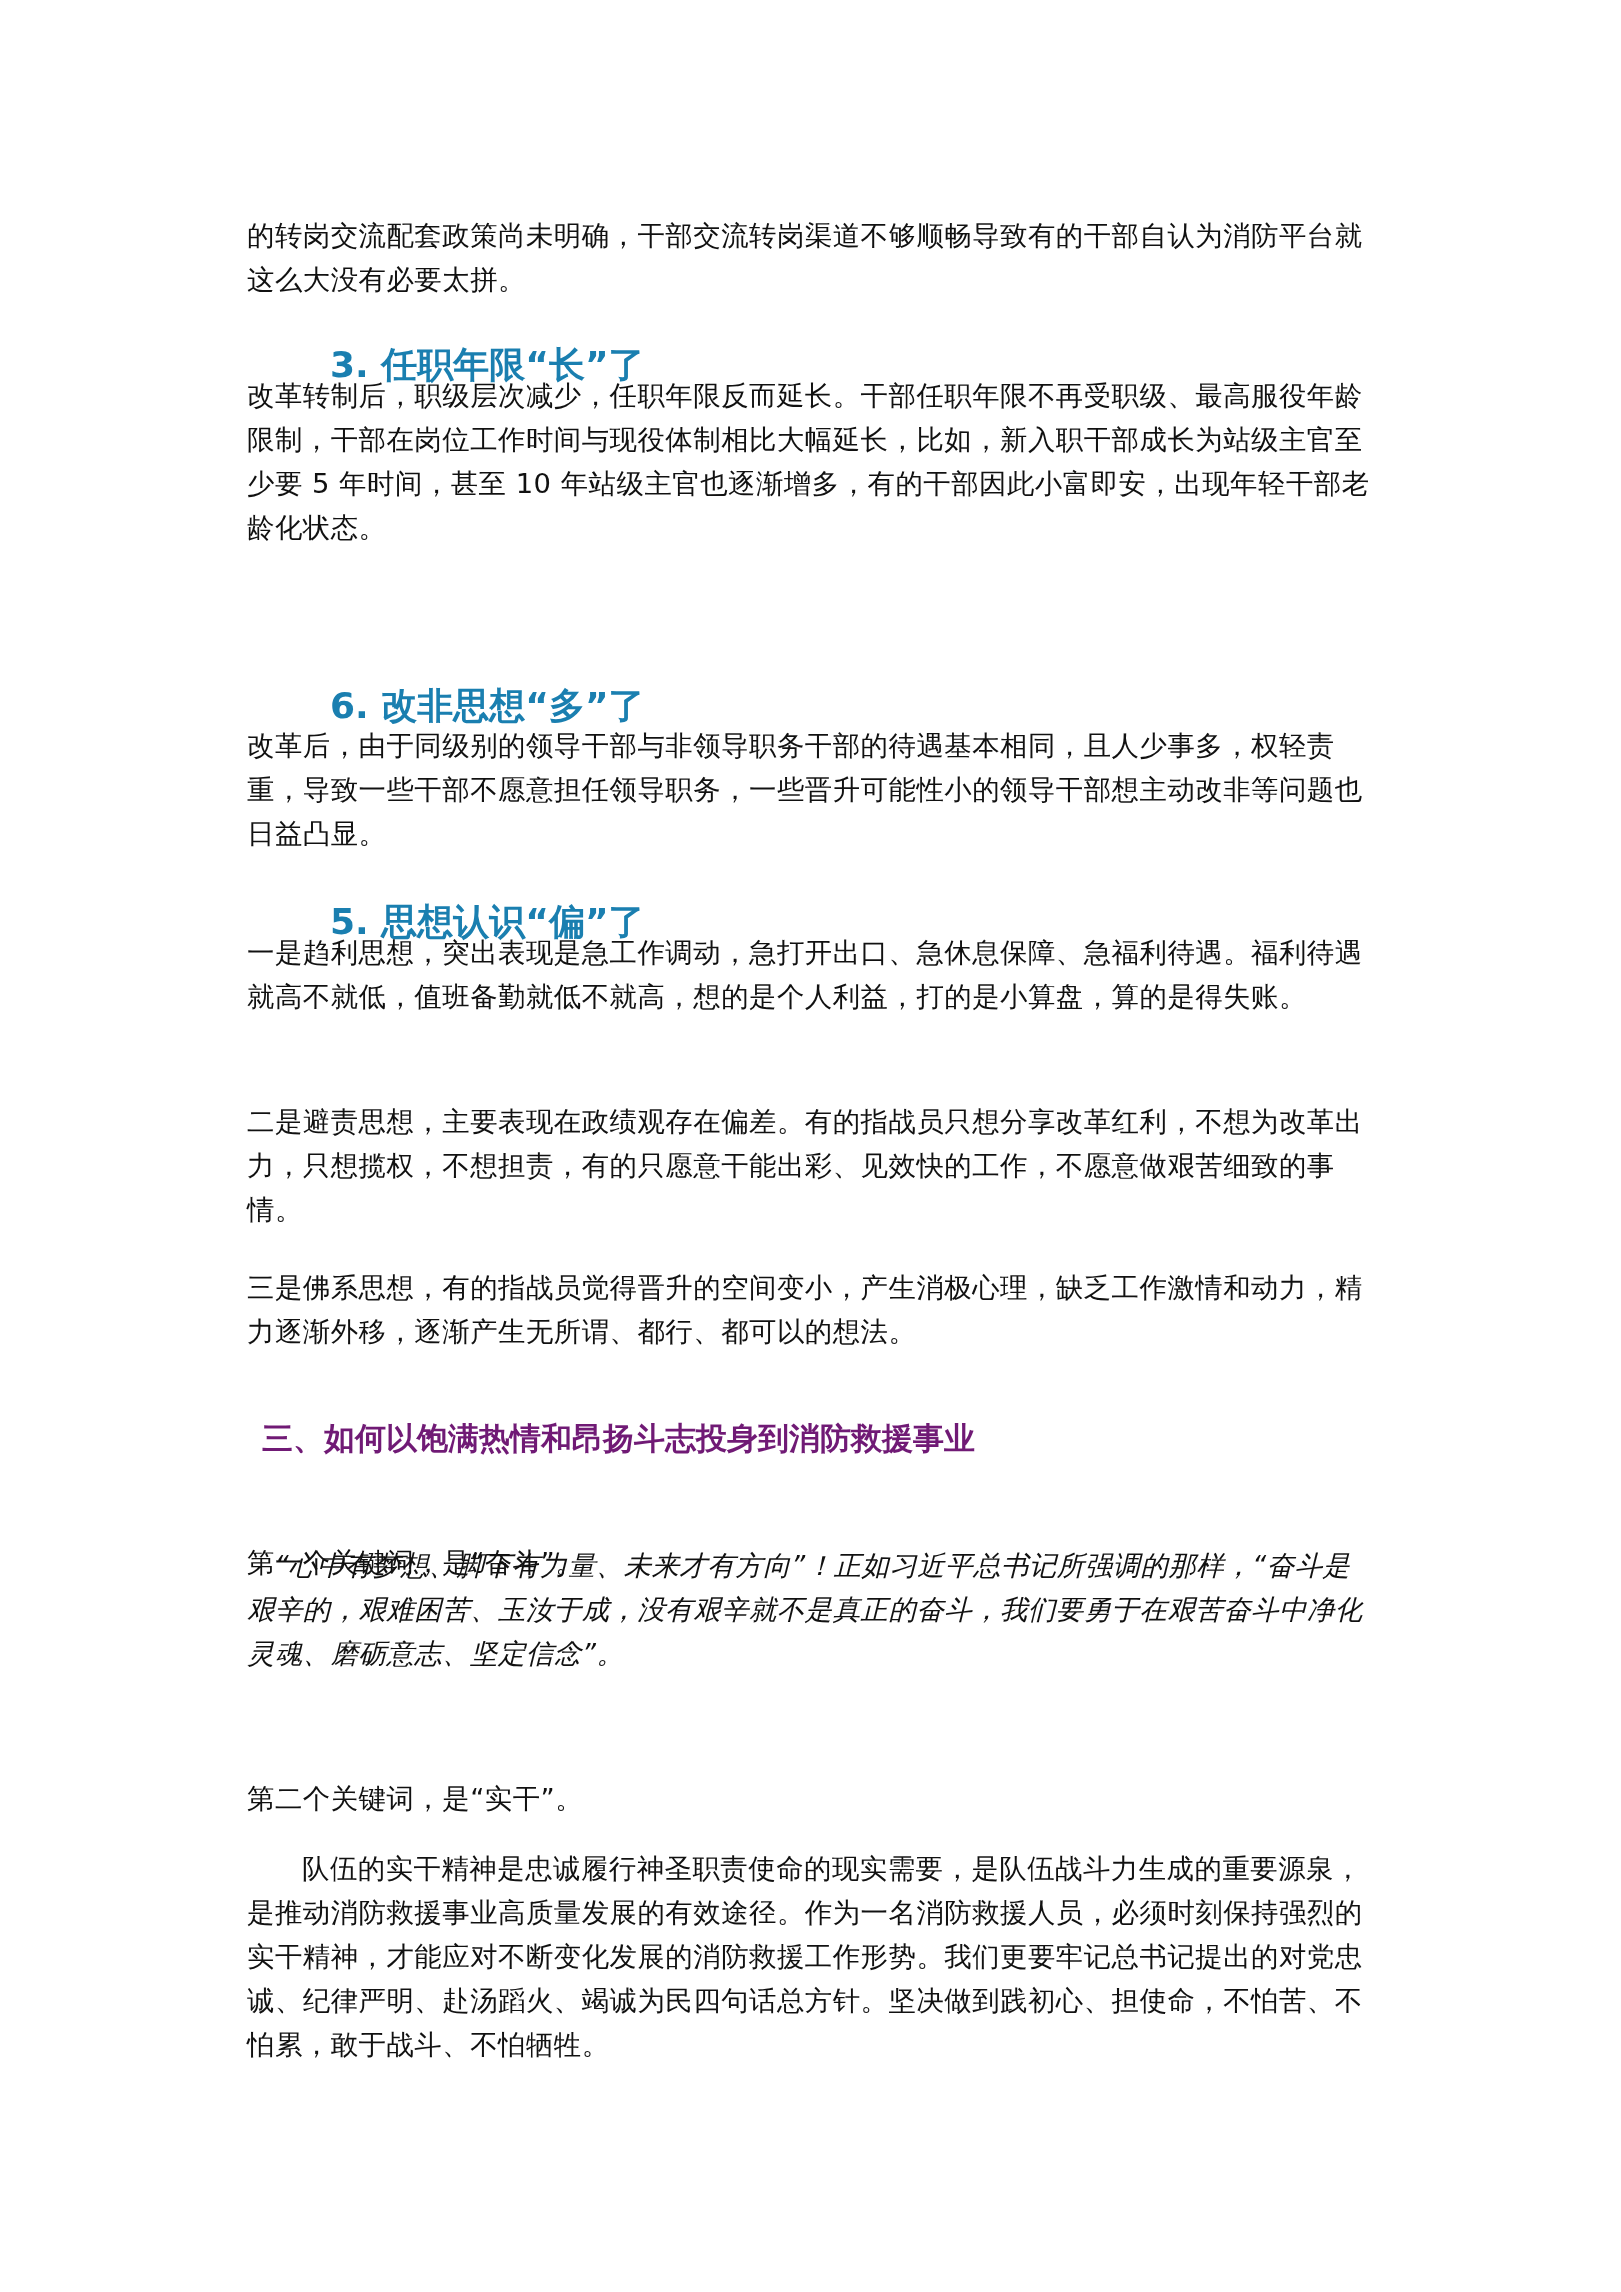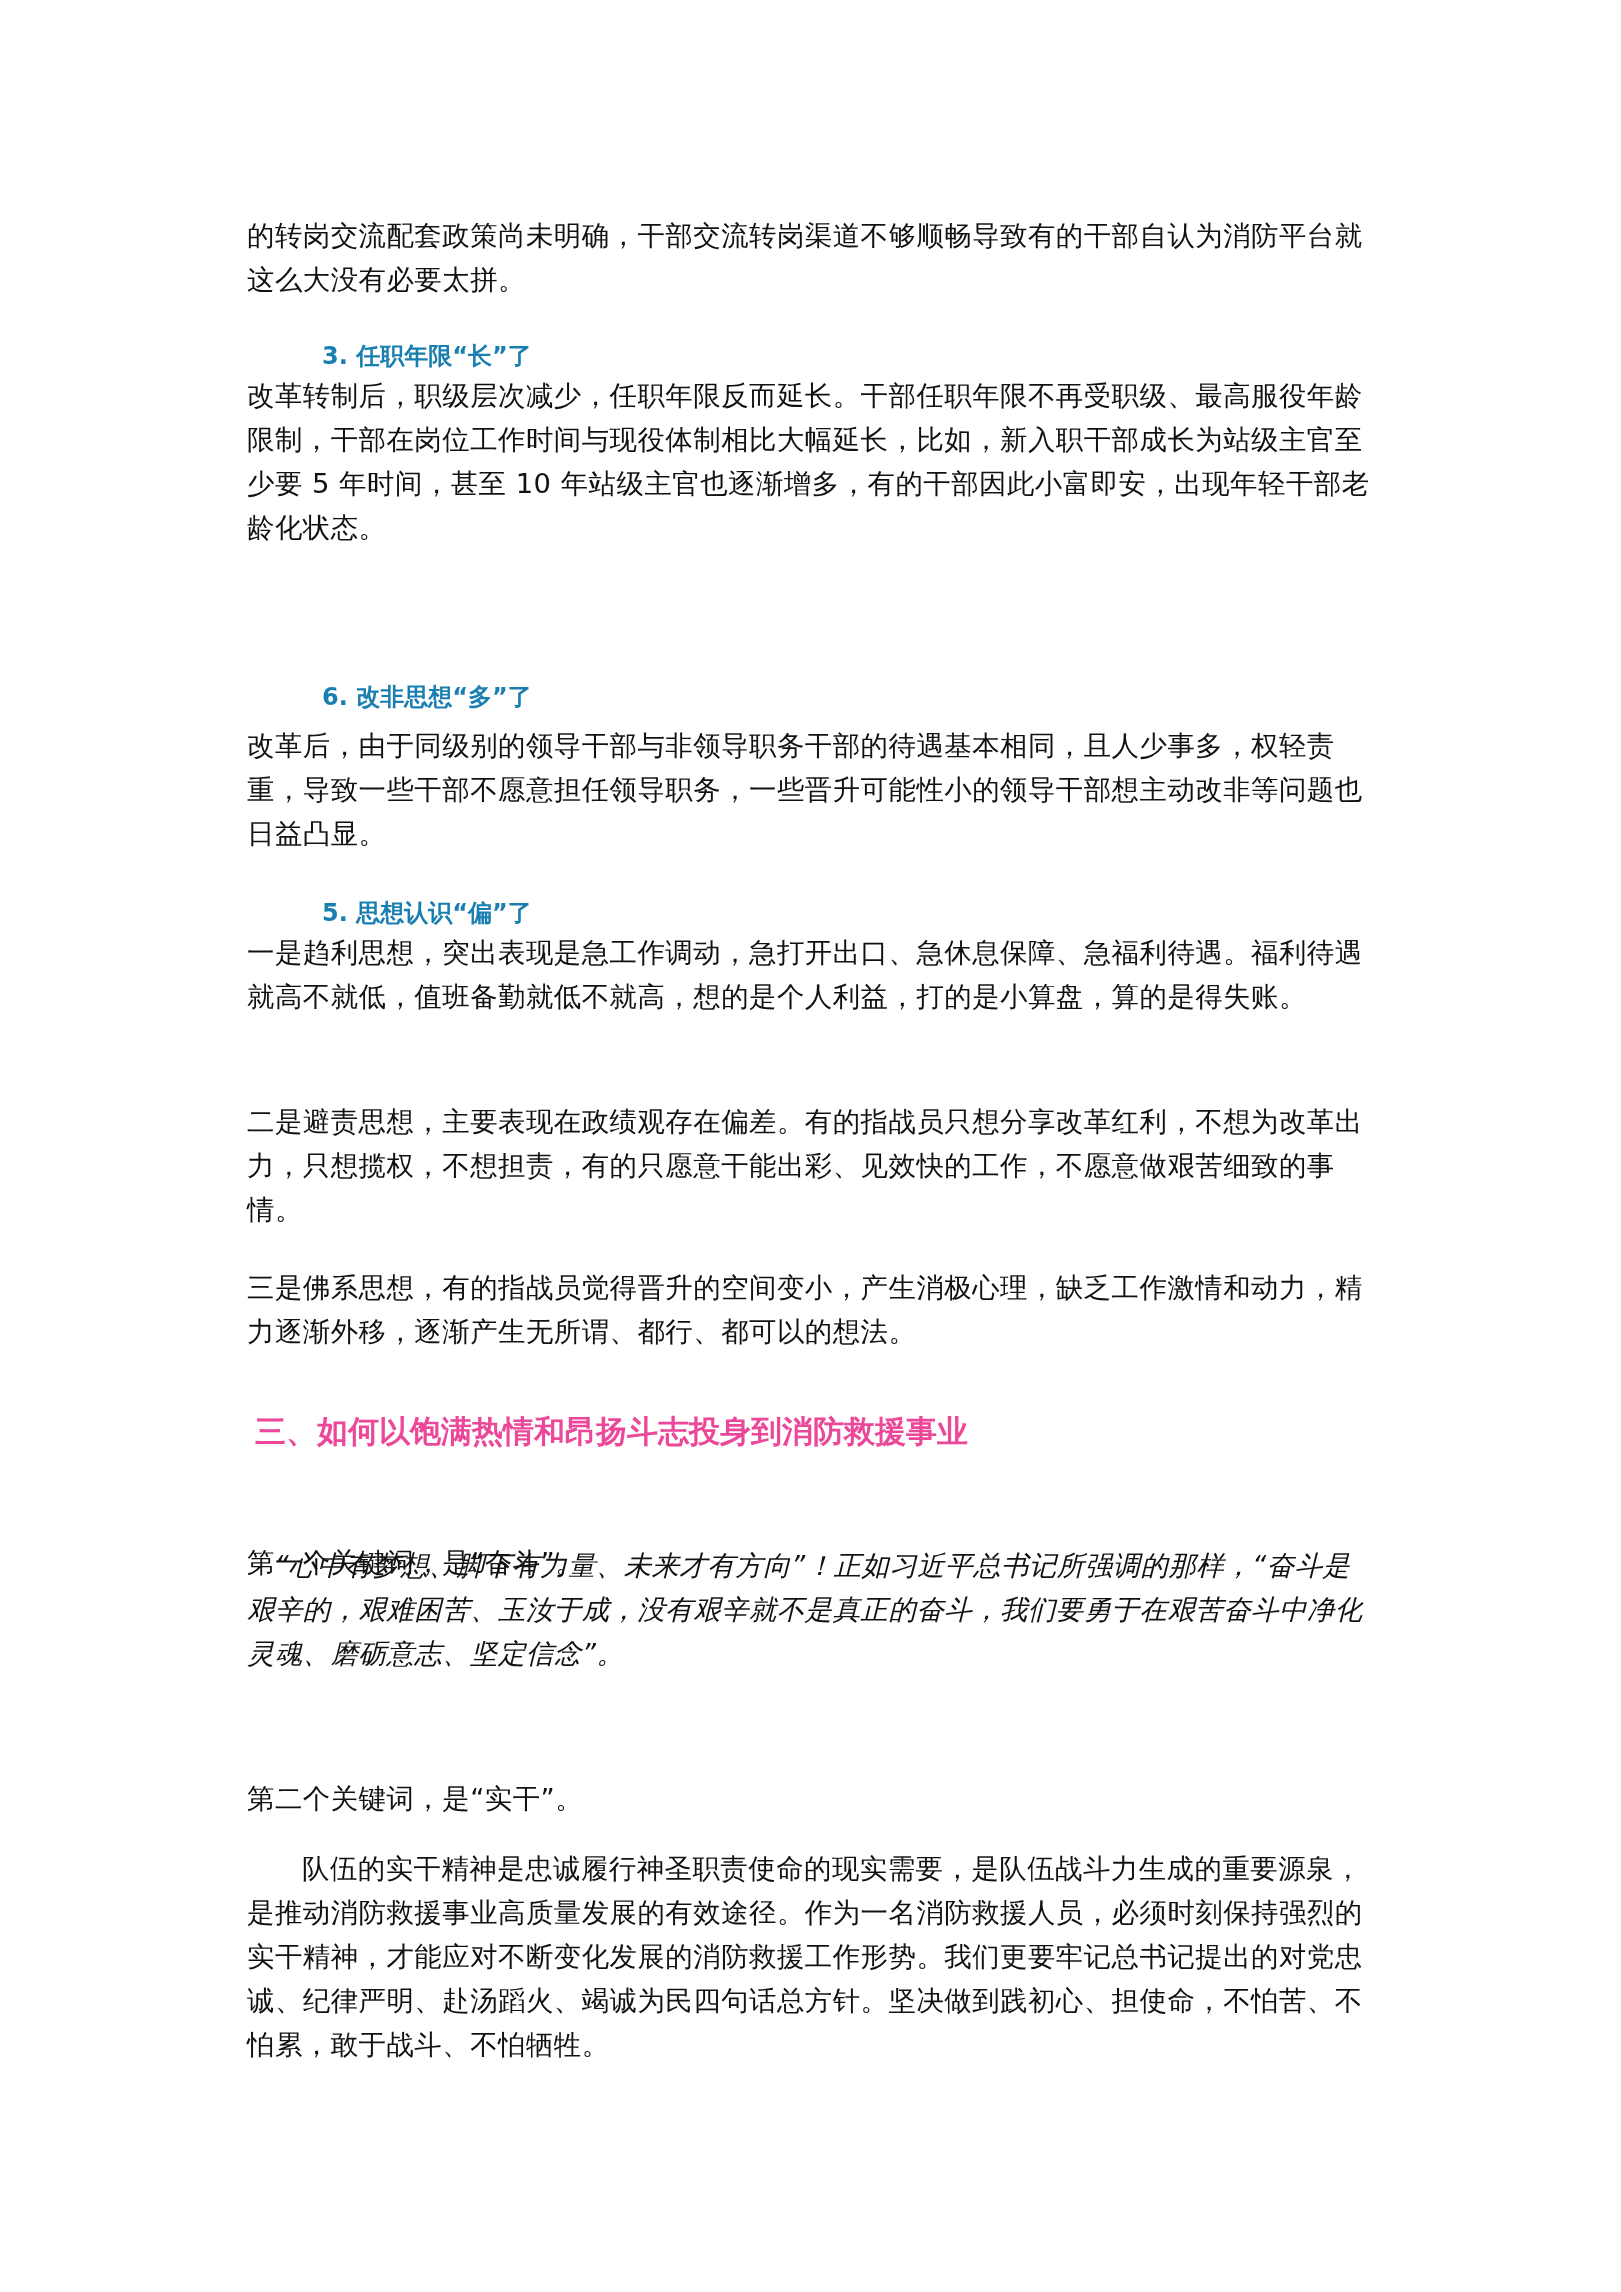--- a/index.html
+++ b/index.html
@@ -1,24 +1,24 @@
 <!DOCTYPE html>
 <html><head>
   <meta charset="utf-8">
   <style>
     html, body { margin: 0; padding: 0; background: #ffffff; }
     body { width: 1621px; height: 2293px; position: relative; overflow: hidden;
            font-family: "DejaVu Sans", "Liberation Sans", sans-serif; color: #111; }
     .page { position: absolute; left: 247px; top: 0; width: 1127px; }
     .p { position: absolute; left: 0; width: 1127px; font-size: 27.4px; line-height: 44px;
          letter-spacing: 0.5px; margin: 0; }
-    .h-blue { position: absolute; left: 71px; font-size: 24px; font-weight: bold;
-              color: #1a7fb0; line-height: 39px; margin: 4px; }
-    .h-red { position: absolute; left: 0; font-size: 31px; color: #ec4899;
-             line-height: 43px; margin: 8px; }
+    .h-blue { position: absolute; left: 71px; font-size: 36px; font-weight: bold;
+              color: #1a7fb0; line-height: 39px; margin: 12px; }
+    .h-red { position: absolute; left: 0; font-size: 31px; color: #701a75;
+             line-height: 43px; margin: 15px; }
     .indent1 { text-indent: 27.4px; }
     .indent2 { text-indent: 55px; }
   </style>
 </head>
 <body>
 
 <div class="page">
 
   <p class="p" style="top:214px;">的转岗交流配套政策尚未明确，干部交流转岗渠道不够顺畅导致有的干部自认为消防平台就这么大没有必要太拼。</p>
 

